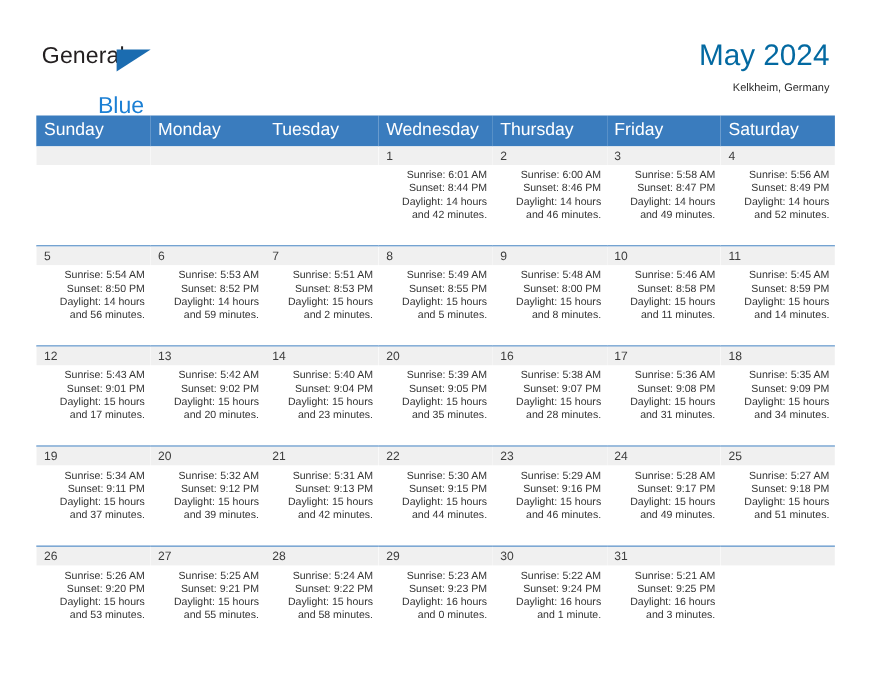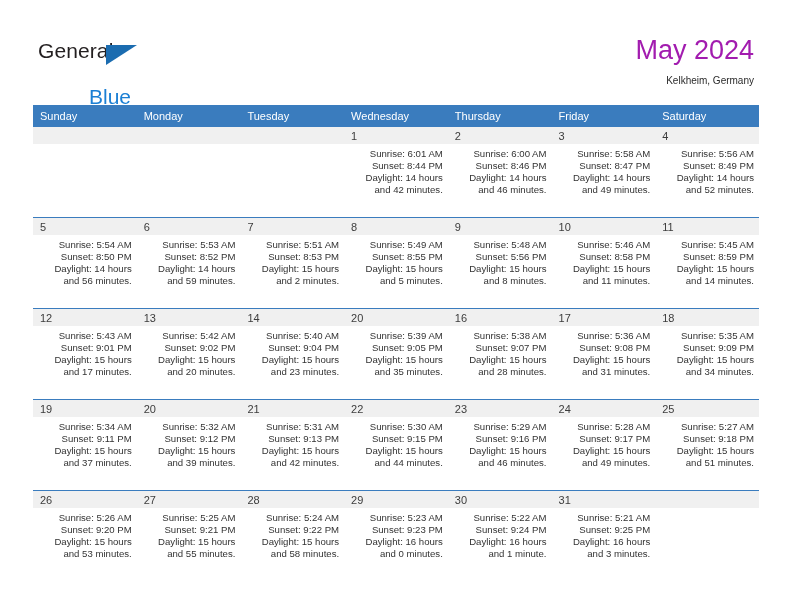--- a/index.html
+++ b/index.html
@@ -66,21 +66,21 @@
   }
 
   .title-block {
     position: absolute;
     right: 38px;
     top: 34px;
     text-align: right;
   }
   .cal-title {
     font-size: 27px;
-    color: #a21caf;
+    color: #0369a1;
     line-height: 32px;
     font-weight: normal;
     margin: 0;
   }
   .cal-subtitle {
     font-size: 10px;
     color: #2b2b2b;
     line-height: 18px;
     margin: 6px 0 0 0;
     font-weight: normal;
@@ -93,21 +93,21 @@
     top: 105px;
     width: 726px;
     border-collapse: collapse;
     table-layout: fixed;
   }
   .calendar col { width: 103.71px; }
 
   thead th {
     background: #3a7cbe;
     color: #ffffff;
-    font-size: 11px;
+    font-size: 16px;
     font-weight: normal;
     text-align: left;
     padding: 5px 0 5px 7px;
     height: 19px;
     box-sizing: border-box;
     vertical-align: middle;
   }
 
   tbody tr.week-row td {
     vertical-align: top;
@@ -313,21 +313,21 @@
               <div>Daylight: 15 hours</div>
               <div>and 5 minutes.</div>
             </div>
           </div>
         </td>
         <td>
           <div class="cell">
             <div class="daynum-band">9</div>
             <div class="cell-body">
               <div>Sunrise: 5:48 AM</div>
-              <div>Sunset: 5:56 PM</div>
+              <div>Sunset: 8:00 PM</div>
               <div>Daylight: 15 hours</div>
               <div>and 8 minutes.</div>
             </div>
           </div>
         </td>
         <td>
           <div class="cell">
             <div class="daynum-band">10</div>
             <div class="cell-body">
               <div>Sunrise: 5:46 AM</div>

